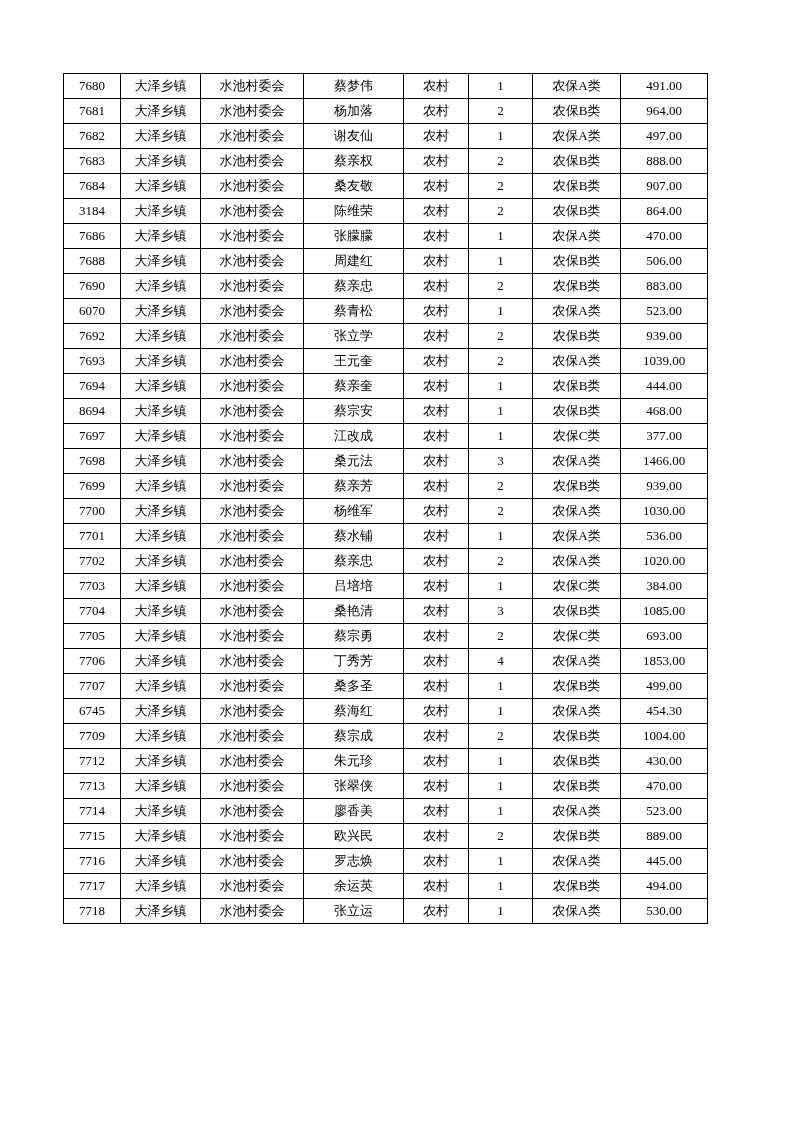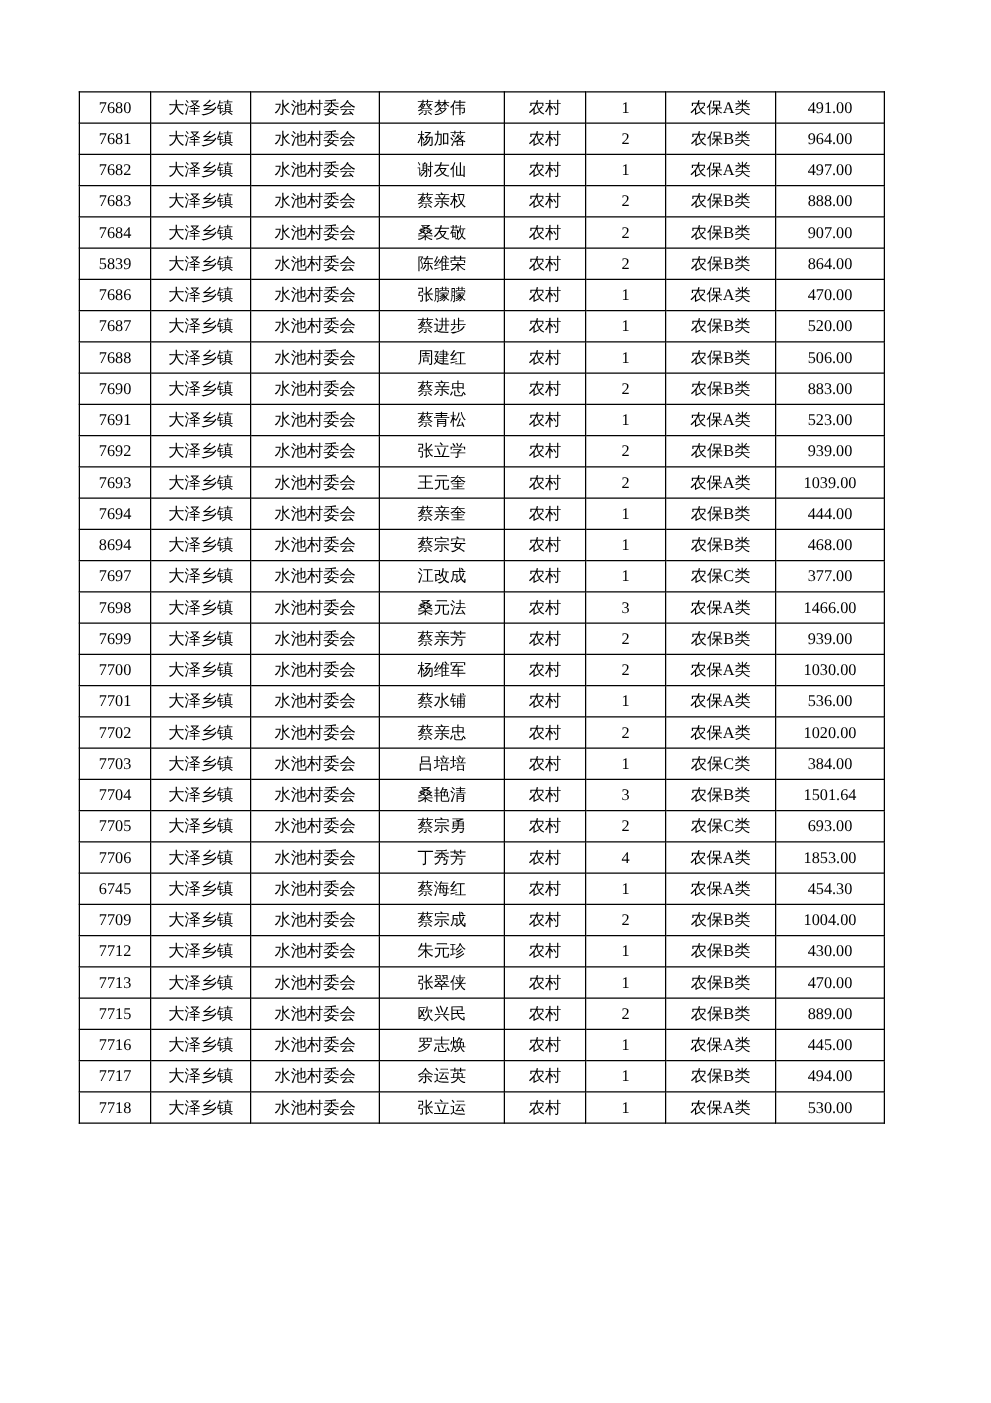--- a/index.html
+++ b/index.html
@@ -103,71 +103,61 @@
           <td>7684</td>
           <td>大泽乡镇</td>
           <td>水池村委会</td>
           <td>桑友敬</td>
           <td>农村</td>
           <td>2</td>
           <td>农保B类</td>
           <td>907.00</td>
         </tr>
         <tr>
-          <td>5839</td>
+          <td>3184</td>
           <td>大泽乡镇</td>
           <td>水池村委会</td>
           <td>陈维荣</td>
           <td>农村</td>
           <td>2</td>
           <td>农保B类</td>
           <td>864.00</td>
         </tr>
         <tr>
           <td>7686</td>
           <td>大泽乡镇</td>
           <td>水池村委会</td>
           <td>张朦朦</td>
           <td>农村</td>
           <td>1</td>
           <td>农保A类</td>
           <td>470.00</td>
         </tr>
         <tr>
-          <td>7687</td>
-          <td>大泽乡镇</td>
-          <td>水池村委会</td>
-          <td>蔡进步</td>
-          <td>农村</td>
-          <td>1</td>
-          <td>农保B类</td>
-          <td>520.00</td>
-        </tr>
-        <tr>
           <td>7688</td>
           <td>大泽乡镇</td>
           <td>水池村委会</td>
           <td>周建红</td>
           <td>农村</td>
           <td>1</td>
           <td>农保B类</td>
           <td>506.00</td>
         </tr>
         <tr>
           <td>7690</td>
           <td>大泽乡镇</td>
           <td>水池村委会</td>
           <td>蔡亲忠</td>
           <td>农村</td>
           <td>2</td>
           <td>农保B类</td>
           <td>883.00</td>
         </tr>
         <tr>
-          <td>7691</td>
+          <td>6070</td>
           <td>大泽乡镇</td>
           <td>水池村委会</td>
           <td>蔡青松</td>
           <td>农村</td>
           <td>1</td>
           <td>农保A类</td>
           <td>523.00</td>
         </tr>
         <tr>
           <td>7692</td>
@@ -280,21 +270,21 @@
           <td>384.00</td>
         </tr>
         <tr>
           <td>7704</td>
           <td>大泽乡镇</td>
           <td>水池村委会</td>
           <td>桑艳清</td>
           <td>农村</td>
           <td>3</td>
           <td>农保B类</td>
-          <td>1501.64</td>
+          <td>1085.00</td>
         </tr>
         <tr>
           <td>7705</td>
           <td>大泽乡镇</td>
           <td>水池村委会</td>
           <td>蔡宗勇</td>
           <td>农村</td>
           <td>2</td>
           <td>农保C类</td>
           <td>693.00</td>
@@ -303,20 +293,30 @@
           <td>7706</td>
           <td>大泽乡镇</td>
           <td>水池村委会</td>
           <td>丁秀芳</td>
           <td>农村</td>
           <td>4</td>
           <td>农保A类</td>
           <td>1853.00</td>
         </tr>
         <tr>
+          <td>7707</td>
+          <td>大泽乡镇</td>
+          <td>水池村委会</td>
+          <td>桑多圣</td>
+          <td>农村</td>
+          <td>1</td>
+          <td>农保B类</td>
+          <td>499.00</td>
+        </tr>
+        <tr>
           <td>6745</td>
           <td>大泽乡镇</td>
           <td>水池村委会</td>
           <td>蔡海红</td>
           <td>农村</td>
           <td>1</td>
           <td>农保A类</td>
           <td>454.30</td>
         </tr>
         <tr>
@@ -341,20 +341,30 @@
         </tr>
         <tr>
           <td>7713</td>
           <td>大泽乡镇</td>
           <td>水池村委会</td>
           <td>张翠侠</td>
           <td>农村</td>
           <td>1</td>
           <td>农保B类</td>
           <td>470.00</td>
+        </tr>
+        <tr>
+          <td>7714</td>
+          <td>大泽乡镇</td>
+          <td>水池村委会</td>
+          <td>廖香美</td>
+          <td>农村</td>
+          <td>1</td>
+          <td>农保A类</td>
+          <td>523.00</td>
         </tr>
         <tr>
           <td>7715</td>
           <td>大泽乡镇</td>
           <td>水池村委会</td>
           <td>欧兴民</td>
           <td>农村</td>
           <td>2</td>
           <td>农保B类</td>
           <td>889.00</td>

